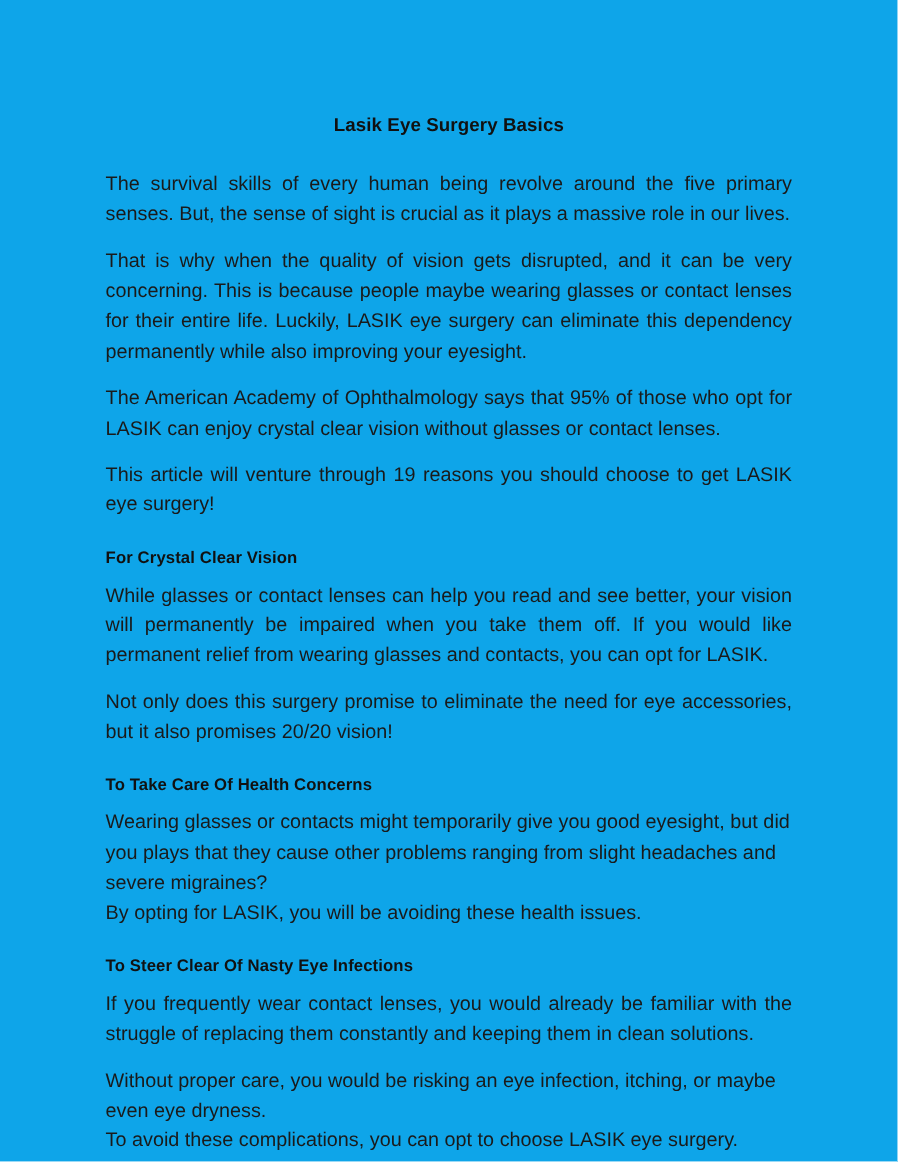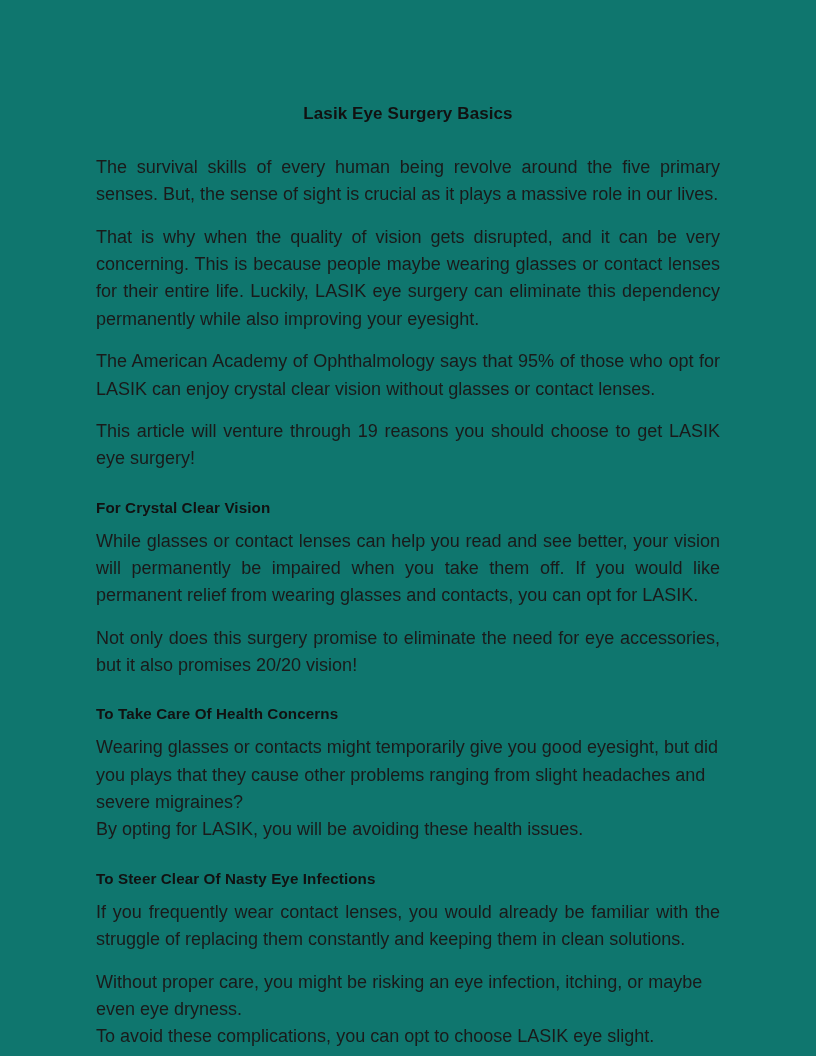--- a/index.html
+++ b/index.html
@@ -13,21 +13,21 @@
     font-family: "Liberation Sans", sans-serif;
     color: #000000;
     overflow: hidden;
   }
   .page {
     width: 816px;
     height: 1056px;
     box-sizing: border-box;
     padding: 96px;
     position: relative;
-    background: #0f766e;
+    background: #0ea5e9;
   }
   .doc-title {
     text-align: center;
     font-size: 17px;
     font-weight: bold;
     letter-spacing: 0.1px;
     margin: 8px 0 0 0;
     color: #111111;
   }
   .body-block {
@@ -79,17 +79,17 @@
 
   <div>
     <h2 class="section">To Take Care Of Health Concerns</h2>
     <p class="para after-heading left tight">Wearing glasses or contacts might temporarily give you good eyesight, but did you plays that they cause other problems ranging from slight headaches and severe migraines?</p>
     <p class="para left">By opting for LASIK, you will be avoiding these health issues.</p>
   </div>
 
   <div>
     <h2 class="section">To Steer Clear Of Nasty Eye Infections</h2>
     <p class="para after-heading">If you frequently wear contact lenses, you would already be familiar with the struggle of replacing them constantly and keeping them in clean solutions.</p>
-    <p class="para left tight">Without proper care, you might be risking an eye infection, itching, or maybe even eye dryness.</p>
-    <p class="para left">To avoid these complications, you can opt to choose LASIK eye slight.</p>
+    <p class="para left tight">Without proper care, you would be risking an eye infection, itching, or maybe even eye dryness.</p>
+    <p class="para left">To avoid these complications, you can opt to choose LASIK eye surgery.</p>
   </div>
 
 </div>
 
 </body></html>

